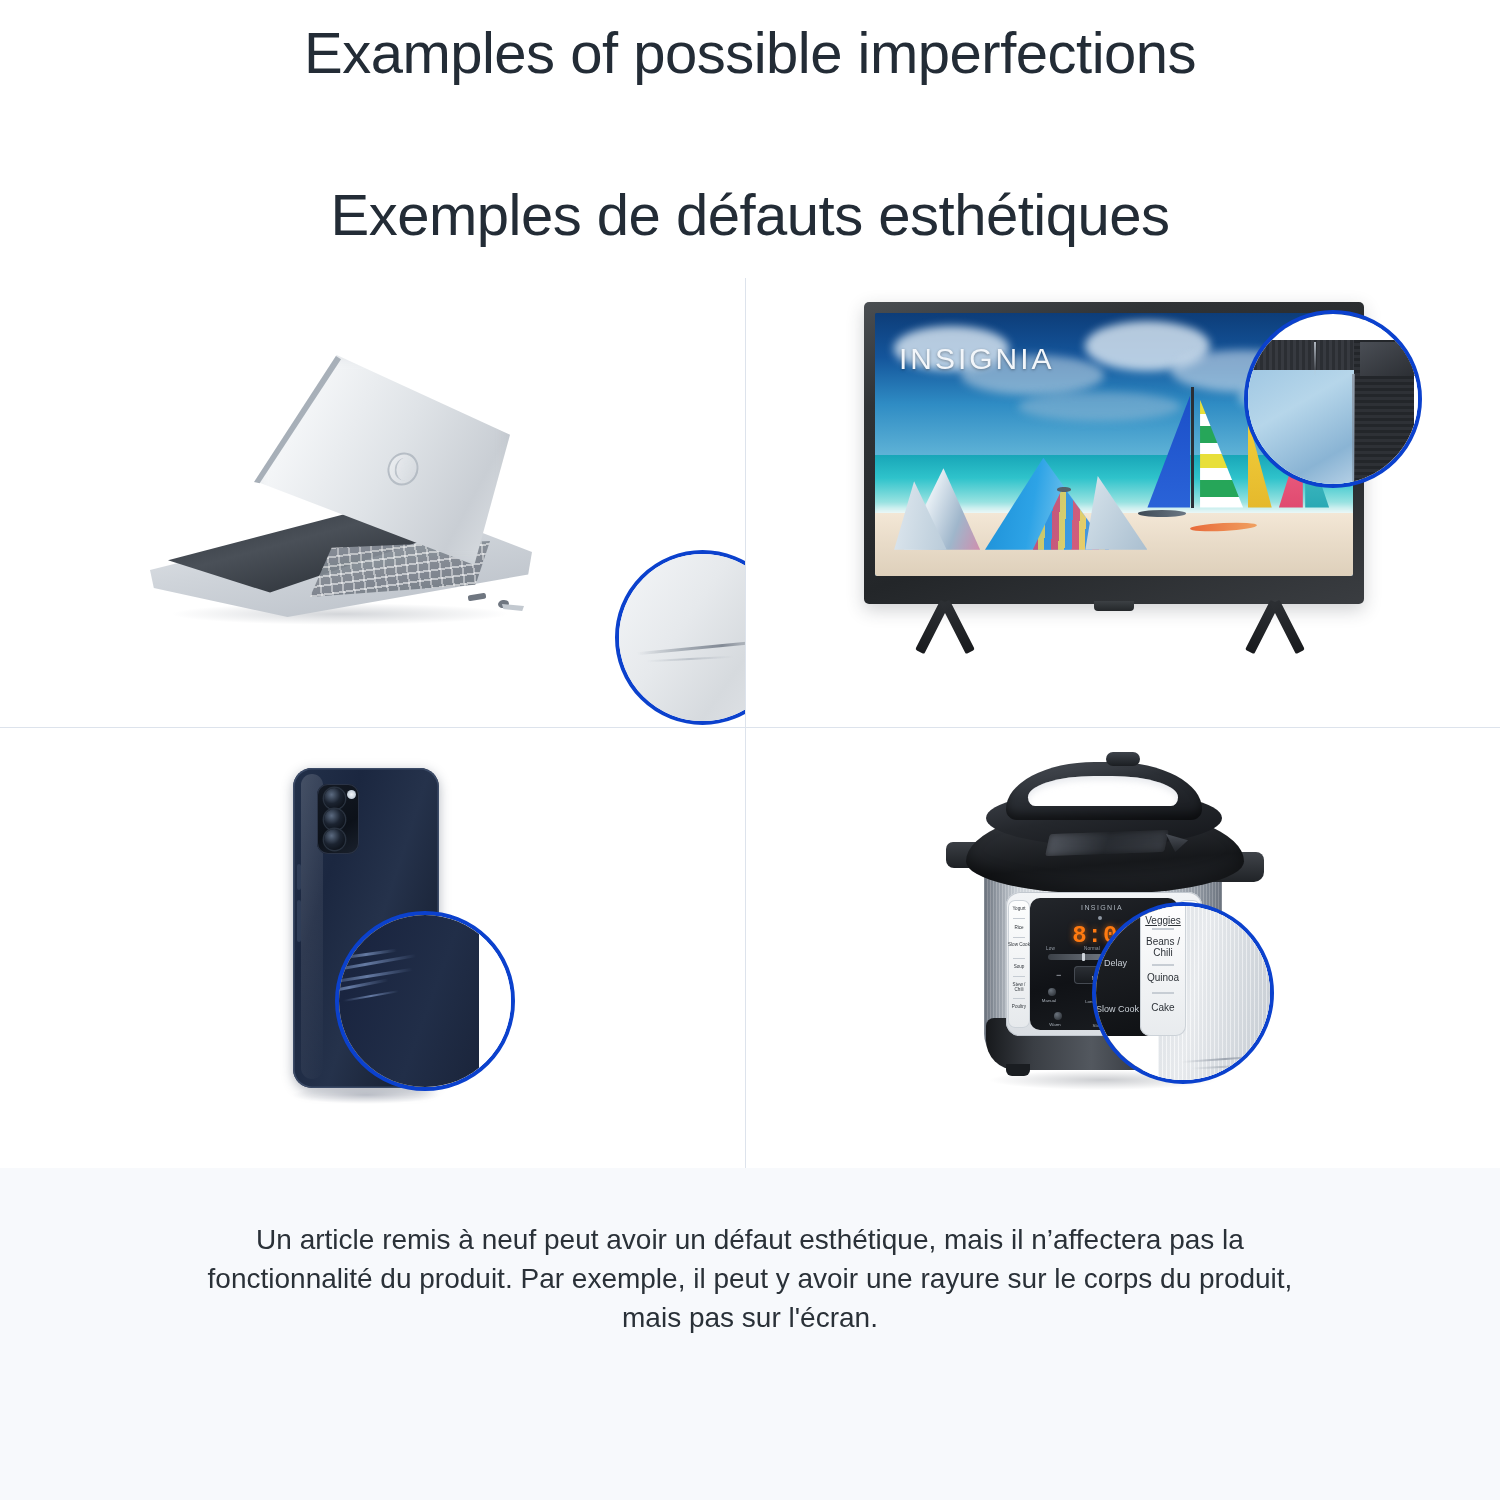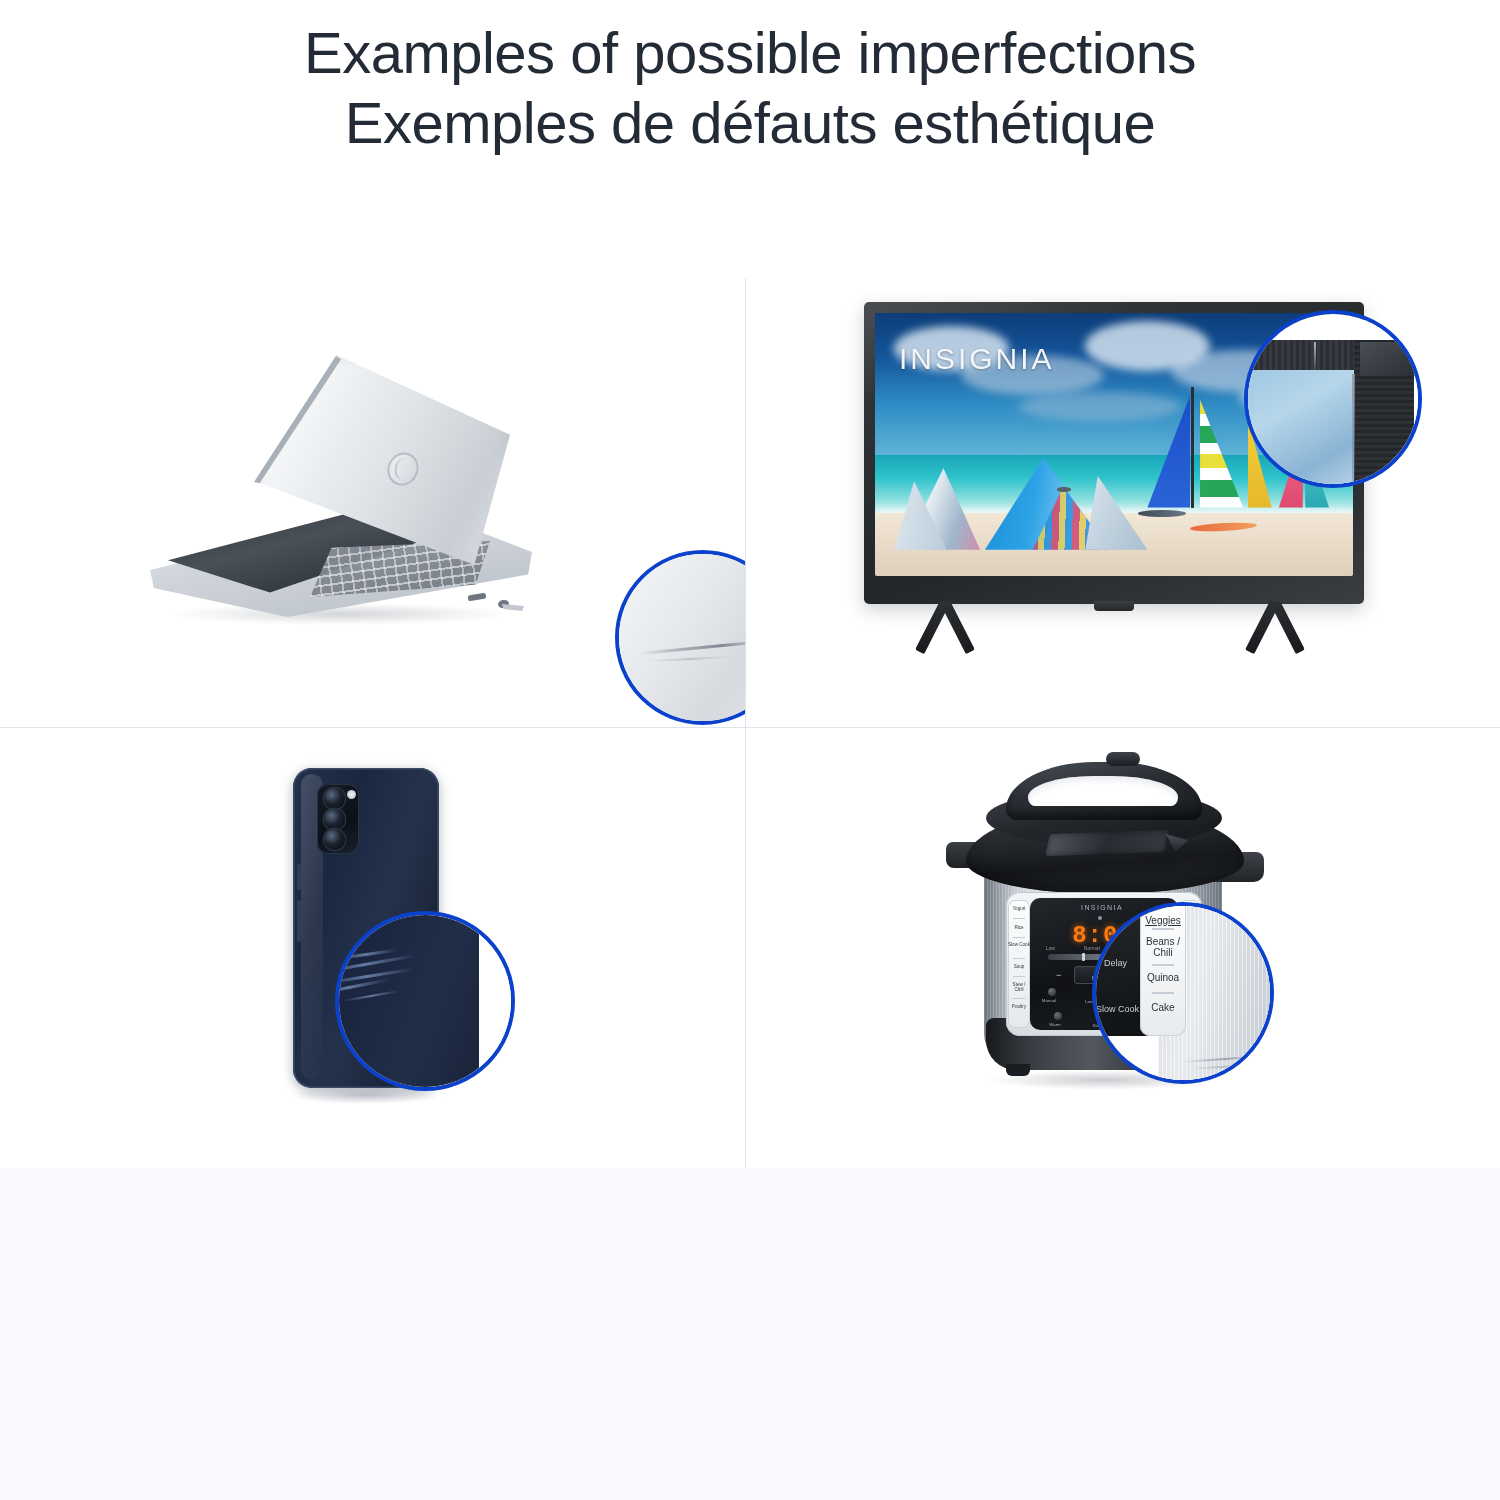--- a/index.html
+++ b/index.html
@@ -8,21 +8,21 @@
     width: 1500px; height: 1500px;
     background: #ffffff;
     font-family: "Liberation Sans", sans-serif;
     overflow: hidden;
   }
   .page { position: relative; width: 1500px; height: 1500px; background: #fff; }
 
   
   .title-block {
     position: absolute; top: 0; left: 0; width: 1500px; height: 250px;
-    display: flex; flex-direction: column; align-items: center; justify-content: flex-start;
+    display: flex; flex-direction: column; align-items: center; justify-content: space-between;
     padding-top: 18px;
   }
   .title-line {
     color: #232c36;
     font-size: 58px;
     line-height: 1.20;
     font-weight: 400;
     letter-spacing: -0.5px;
     white-space: nowrap;
   }
@@ -435,21 +435,21 @@
   }
   .desc-p + .desc-p { margin-top: 28px; }
 </style>
 </head>
 <body>
 
 <div class="page">
 
   <div class="title-block">
     <div class="title-line">Examples of possible imperfections</div>
-    <div class="title-line">Exemples de défauts esthétique</div>
+    <div class="title-line">Exemples de défauts esthétiques</div>
   </div>
 
   <div class="grid">
     <div class="vline"></div>
     <div class="hline"></div>
 
     <div class="cell cell-laptop">
       <div class="laptop-wrap">
         <div class="lp-shadow"></div>
         <div class="lp-base"></div>
@@ -642,15 +642,16 @@
             <div class="pcm-left-lbl" style="left: 0px; top: 98px;">Slow Cook</div>
             <div class="pcm-scratch"></div>
             <div class="pcm-scratch2"></div>
           </div>
         </div>
       </div>
     </div>
   </div>
 
   <div class="desc">
+    <p class="desc-p">Un article remis à neuf peut avoir un défaut esthétique, mais il n’affectera pas la fonctionnalité du produit. Par exemple, il peut y avoir une rayure sur le corps du produit, mais pas sur l'écran.</p>
   </div>
 
 </div>
 
 </body></html>

